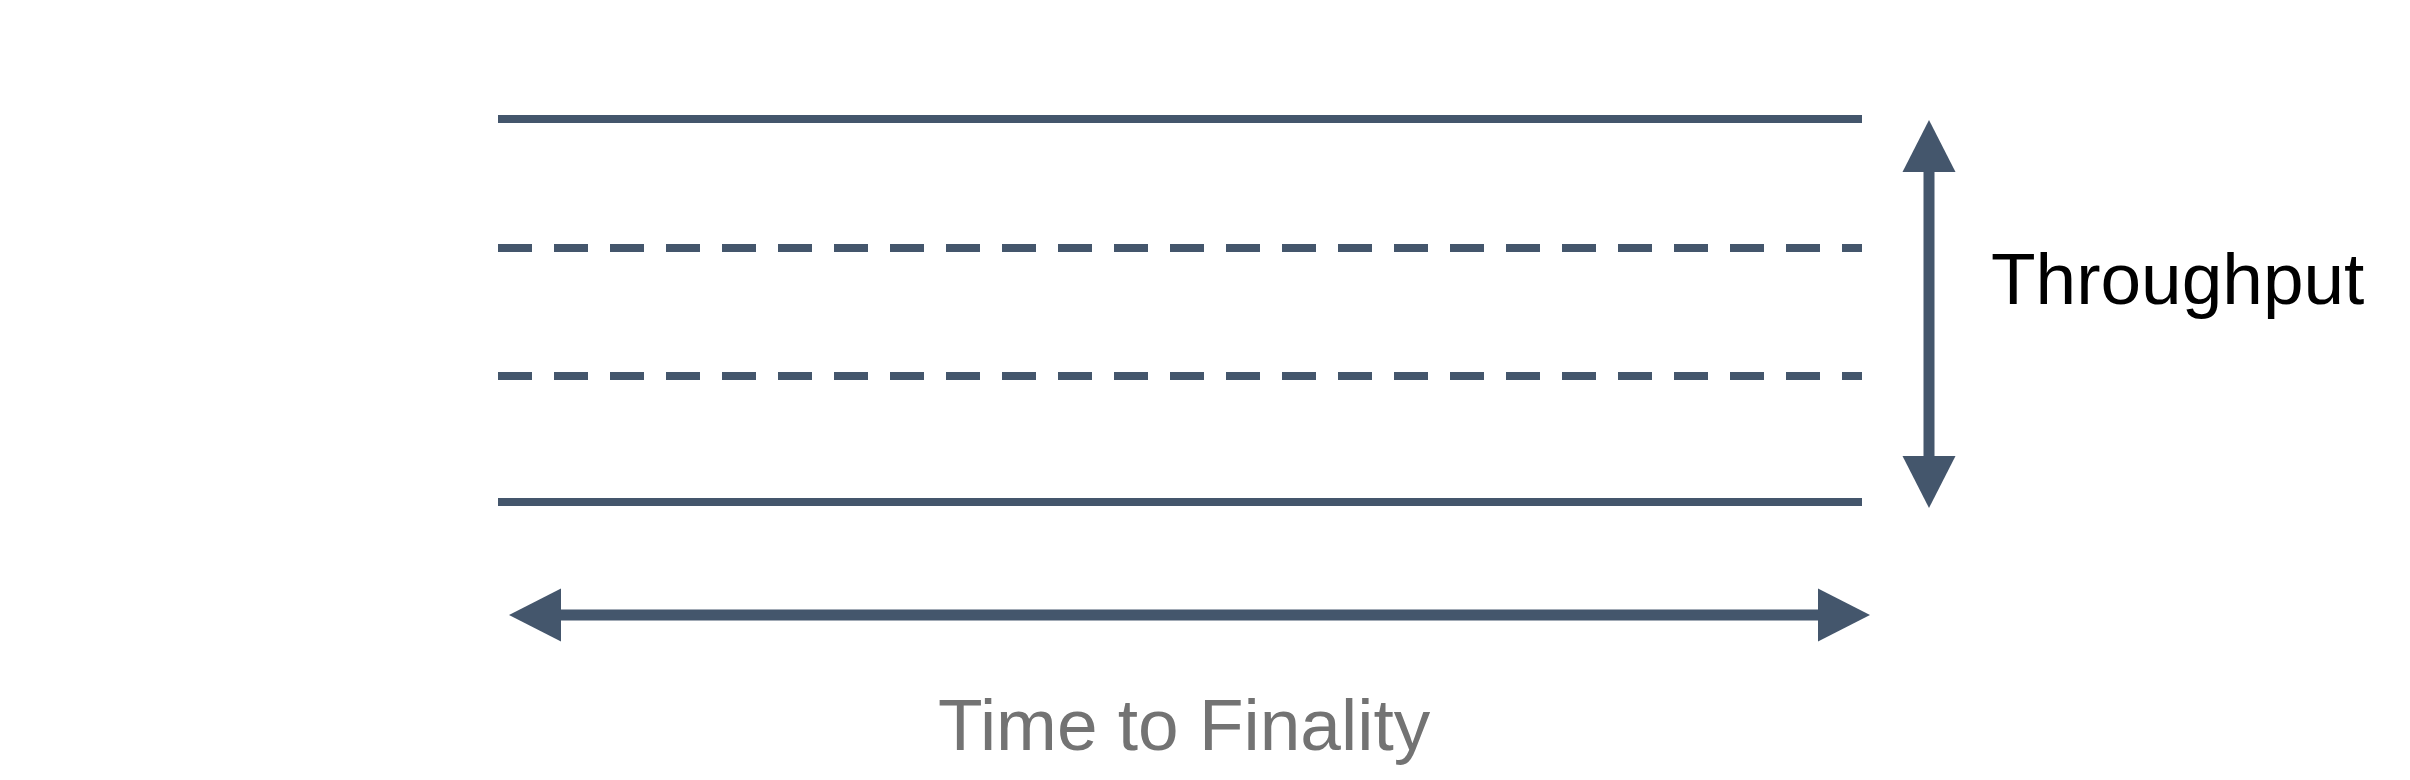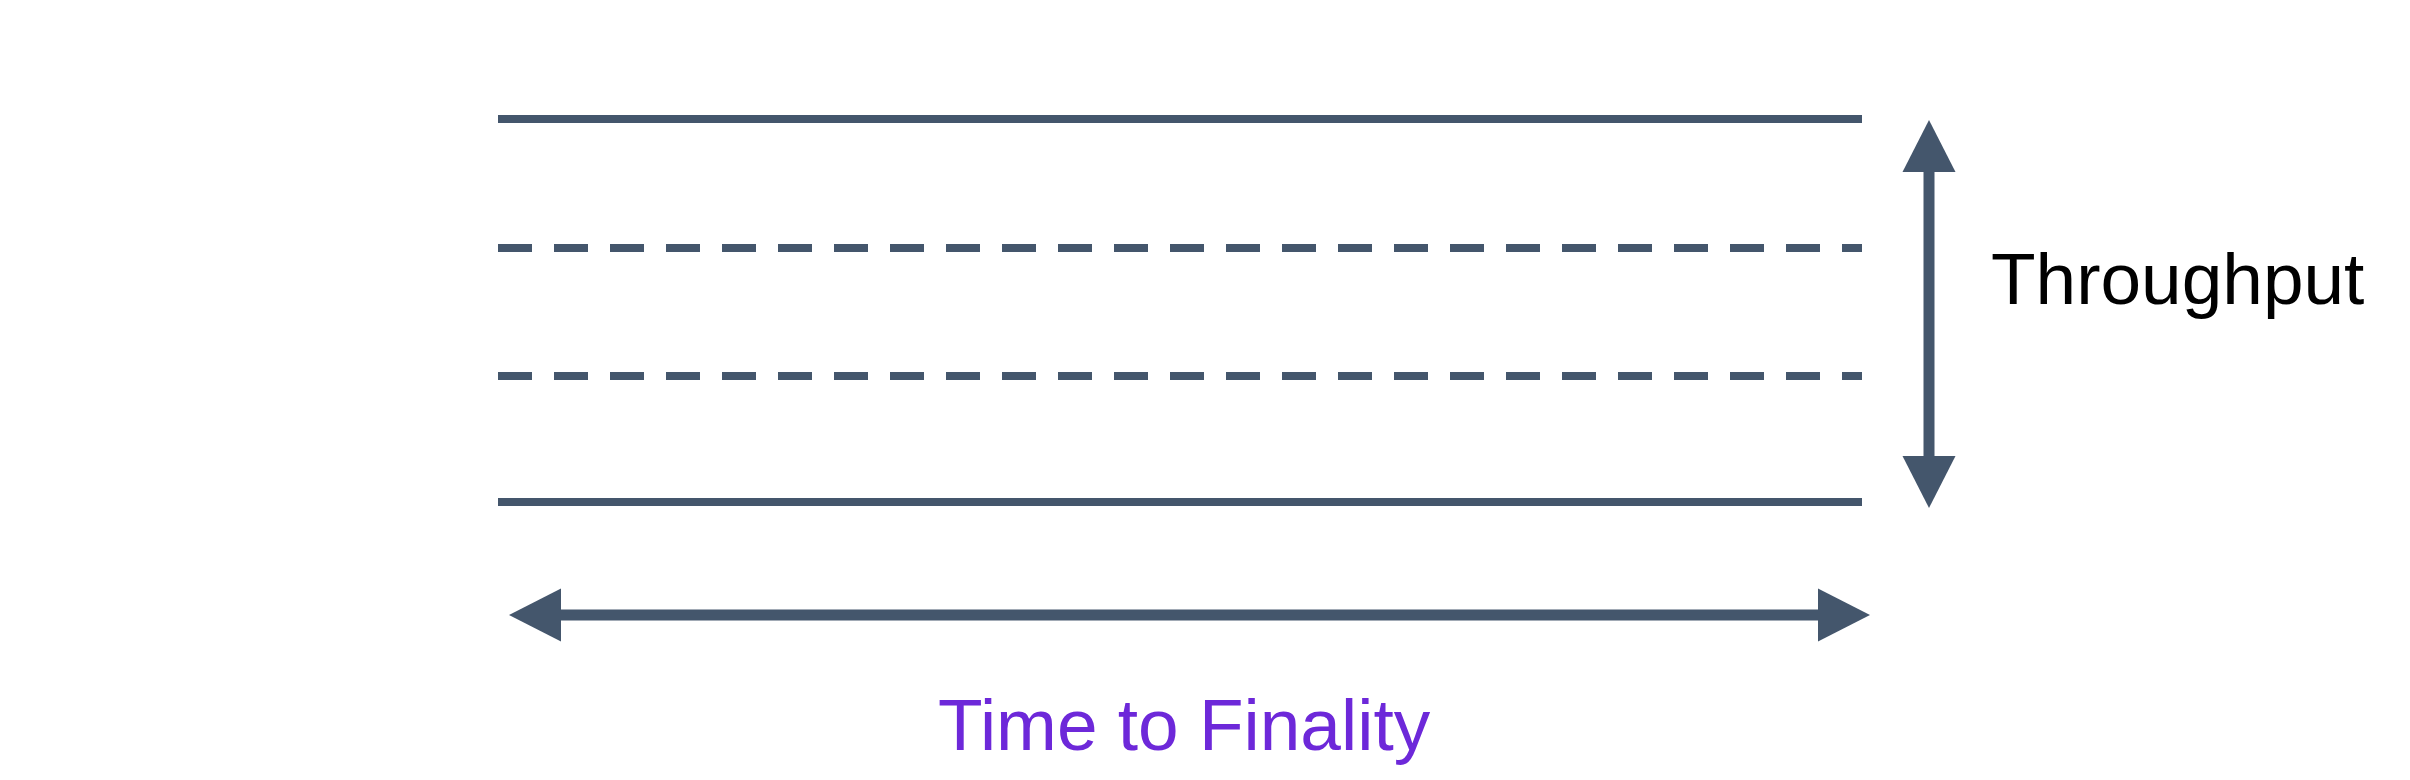--- a/index.html
+++ b/index.html
@@ -71,15 +71,15 @@
     <g>
       <rect x="561" y="581.5" width="1257" height="11" fill="#44566C"></rect>
       <polygon points="509,587 561,560.5 561,613.5" fill="#44566C"></polygon>
       <polygon points="1870,587 1818,560.5 1818,613.5" fill="#44566C"></polygon>
     </g>
 
   </svg>
 
   <div class="axis-label" id="label-throughput" style="color: rgb(0, 0, 0);">Throughput</div>
 
-  <div class="axis-label" id="label-time-to-finality" style="color: #6d28d9;">Time to Finality</div>
+  <div class="axis-label" id="label-time-to-finality" style="color: #737373;">Time to Finality</div>
 
 </div>
 
 </body></html>

